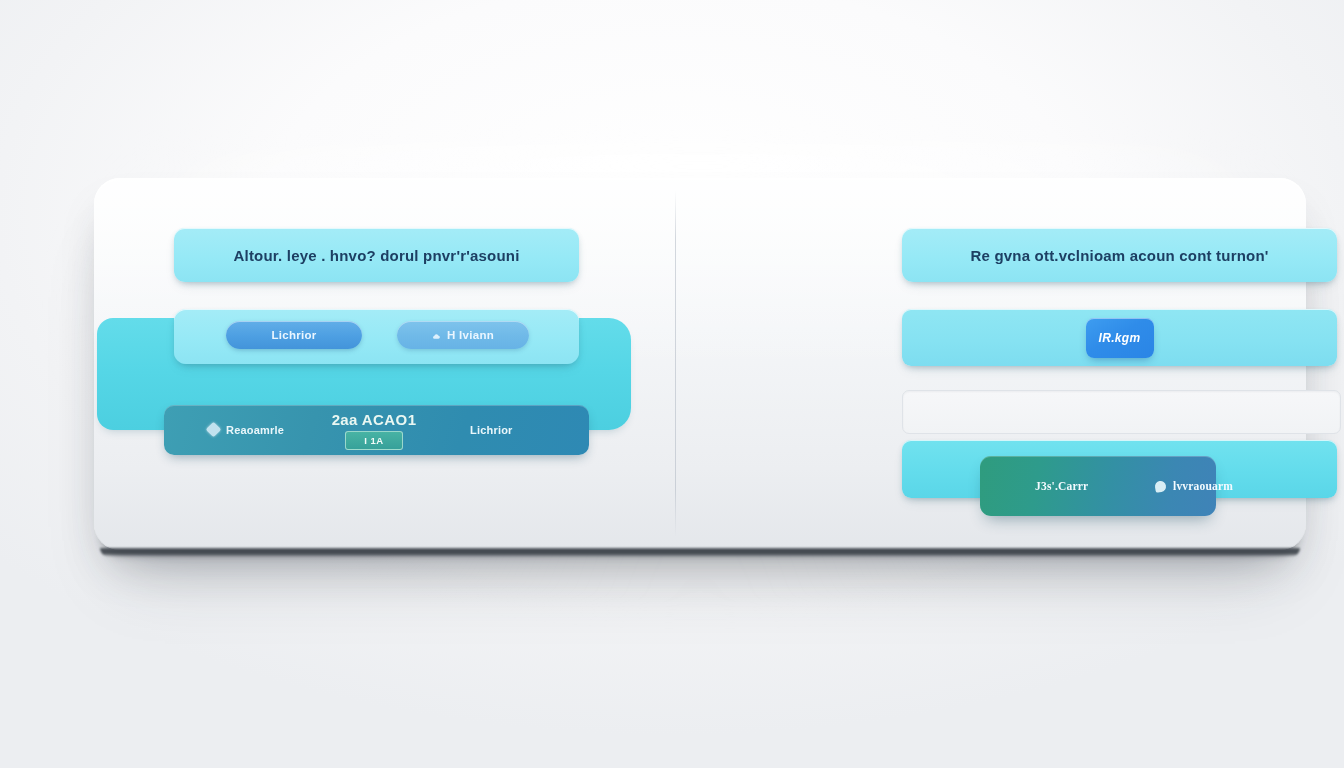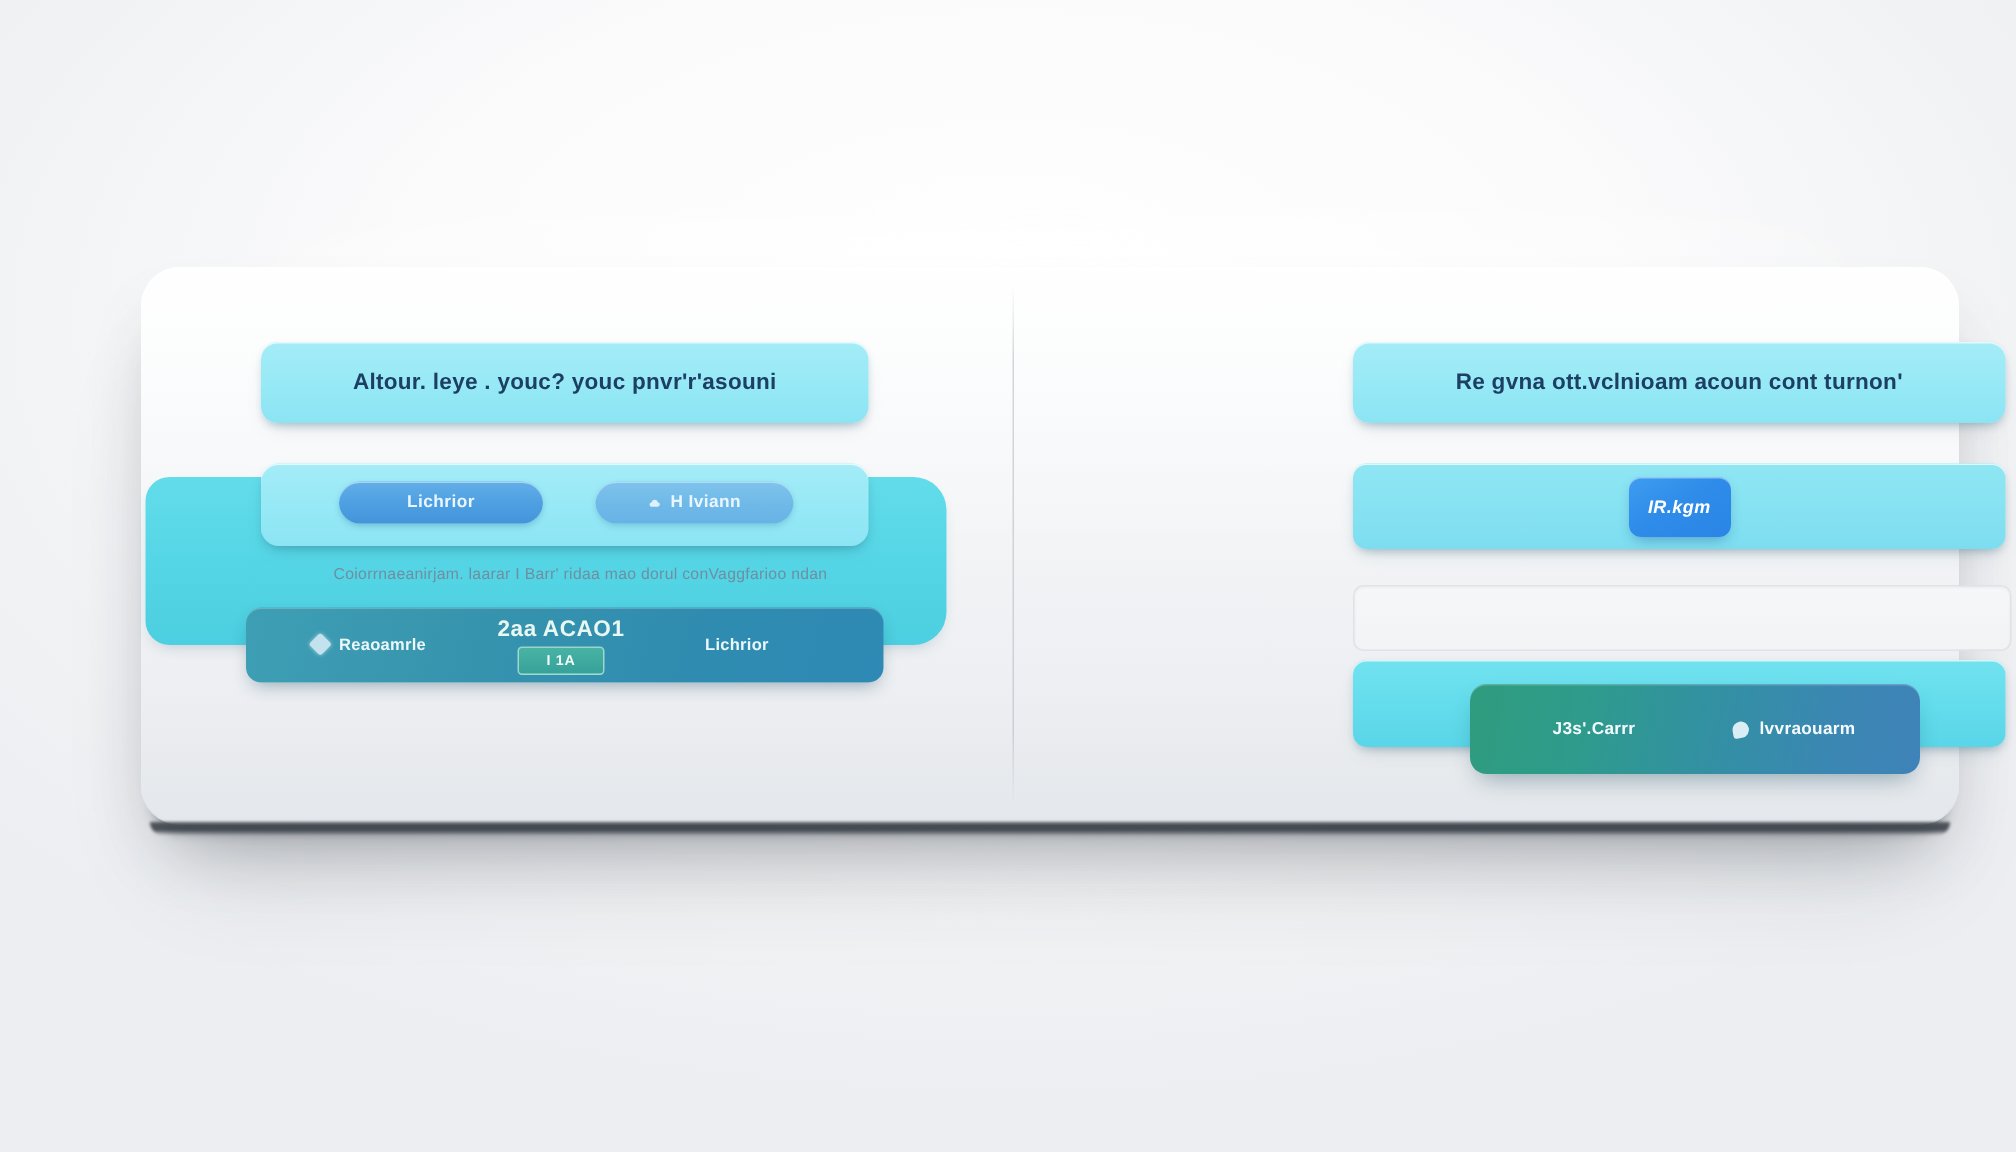--- a/index.html
+++ b/index.html
@@ -334,27 +334,28 @@
   }
 
   .r-lower-band {
     left: 226px; top: 262px; width: 435px; height: 58px;
     border-radius: 9px;
     background: linear-gradient(180deg, #71e2ef 0%, #63dcec 55%, #5ad6e8 100%);
   }
 
   .r-grad-bar {
     position: absolute;
-    left: 304px; top: 278px; width: 300px; height: 60px;
+    left: 304px; top: 278px; width: 236px; height: 60px;
     border-radius: 11px;
     background: linear-gradient(100deg, #2f9c7e 0%, #2e9b8c 25%, #3390a4 55%, #3b87b3 80%, #3f83b8 100%);
     box-shadow:
       0 1px 0 rgba(255,255,255,0.22) inset,
       0 8px 16px -6px rgba(20,70,90,0.45);
     color: #f4fbff;
+    font-family: Liberation Serif, serif;
   }
   .gb-item {
     position: absolute;
     top: 50%;
     transform: translateY(-50%);
     display: flex;
     align-items: center;
     gap: 7px;
     font-size: 11.5px;
     font-weight: 700;
@@ -382,38 +383,37 @@
   <div class="card">
     <div class="card-sheen"></div>
 
     <div class="cyan-band"></div>
 
     <div class="divider"></div>
 
     <div class="col col-left">
 
       <div class="panel l-banner">
-        <div class="headline">Altour. leye . youc? youc pnvr'r'asouni</div>
+        <div class="headline">Altour. leye . hnvo? dorul pnvr'r'asouni</div>
       </div>
 
       <div class="panel l-actions">
         <div class="pill pill-primary">
           <span>Lichrior</span>
         </div>
         <div class="pill pill-secondary">
           <span class="mini-icon">
             <svg viewBox="0 0 24 24" width="9" height="9" aria-hidden="true">
               <path d="M7 18h10a4 4 0 0 0 .5-7.97A6 6 0 0 0 6 10.5 3.75 3.75 0 0 0 7 18z" fill="#eaf6ff"></path>
             </svg>
           </span>
           <span>H Iviann</span>
         </div>
       </div>
 
-      <div class="caption">Coiorrnaeanirjam. laarar I Barr' ridaa mao dorul conVaggfarioo ndan</div>
 
       <div class="l-toolbar">
         <div class="tb-item tb-item-1">
           <span class="diamond-icon"></span>
           <span>Reaoamrle</span>
         </div>
 
         <div class="tb-center">
           <div class="tb-center-label">2aa ACAO1</div>
           <div class="tb-badge">I 1A</div>

